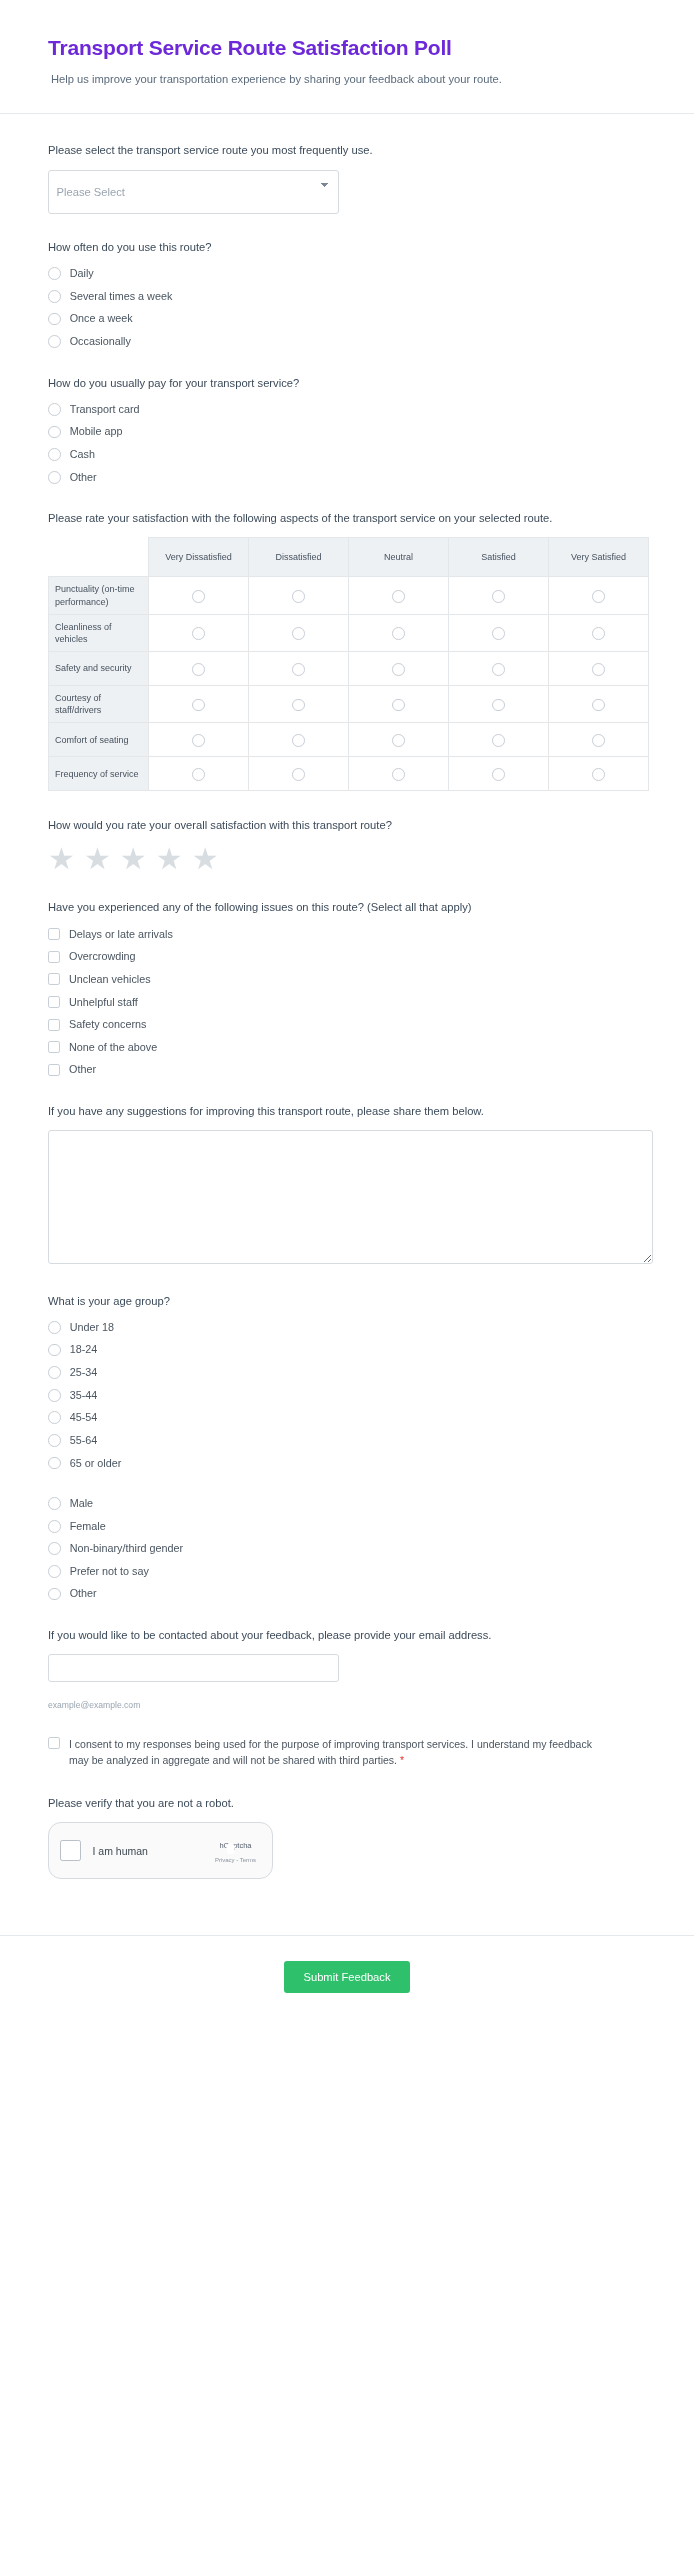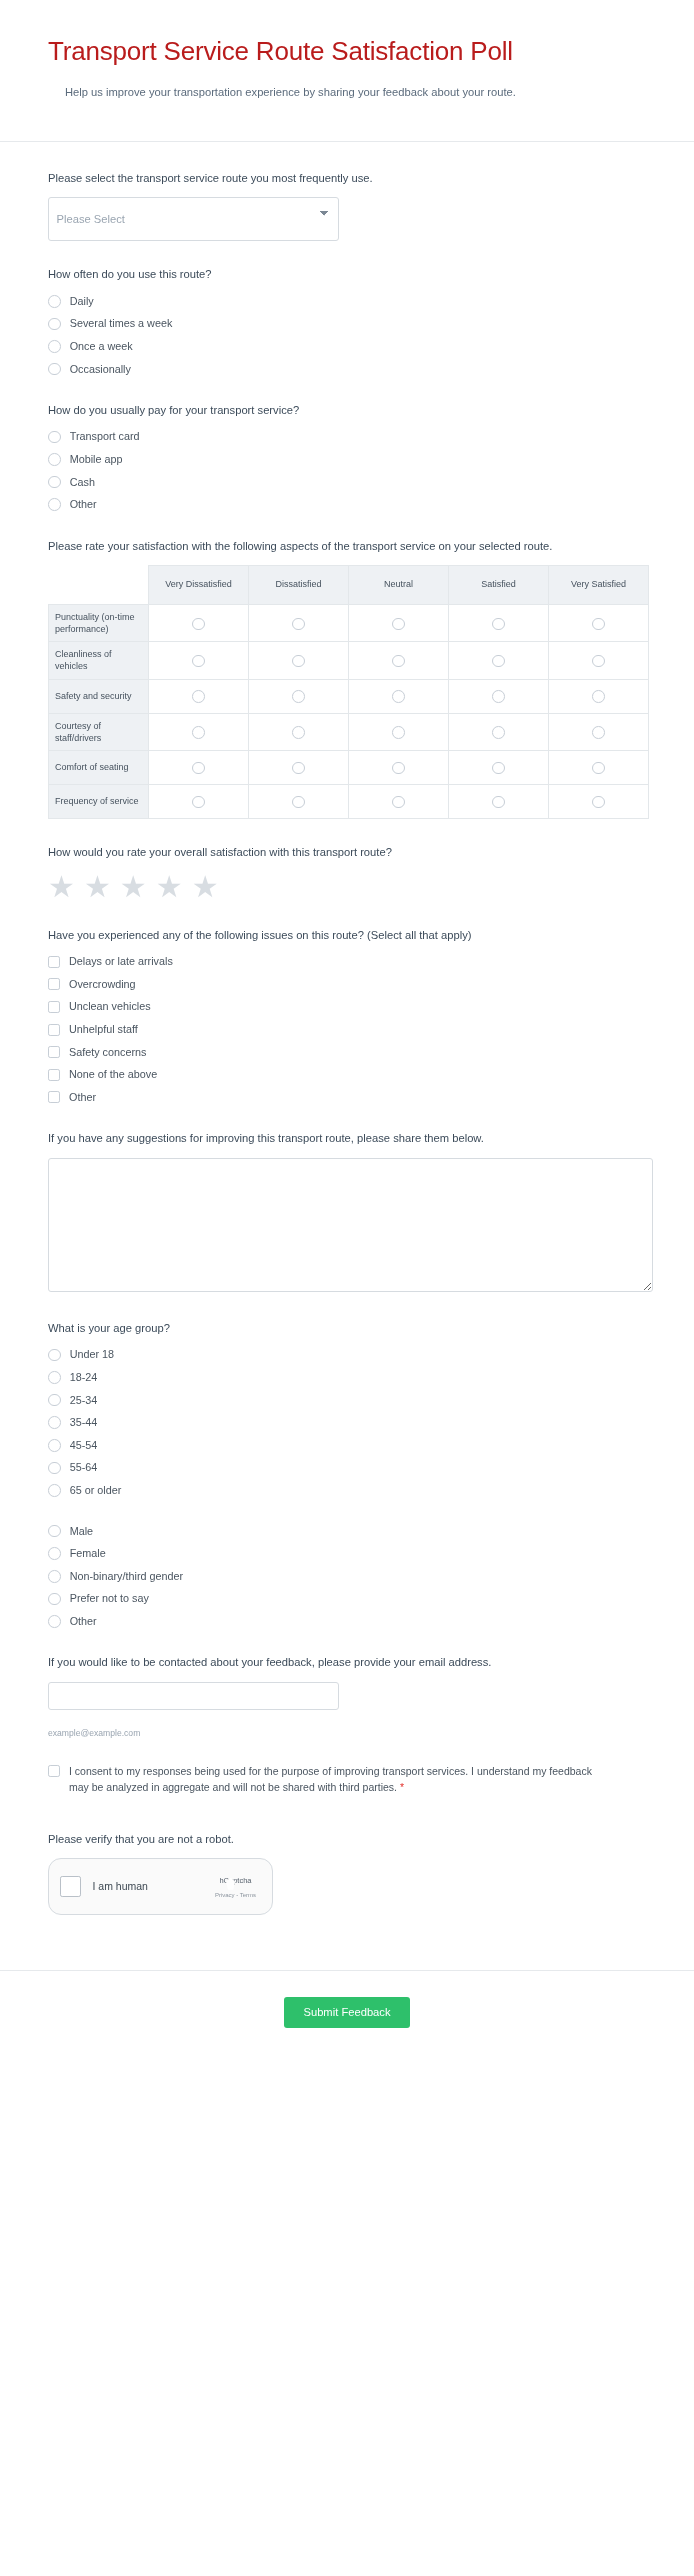--- a/index.html
+++ b/index.html
@@ -14,32 +14,32 @@
     width: 694px;
     min-height: 2576px;
     background: #ffffff;
     position: relative;
   }
   .header {
     padding: 36px 48px 22.4px 48px;
     border-bottom: 0.7px solid #e6e9ec;
   }
   .title {
-    font-size: 26px;
-    font-weight: normal;
-    color: #b91c1c;
+    font-size: 21px;
+    font-weight: bold;
+    color: #6d28d9;
     margin: 0 0 10.5px 0;
     letter-spacing: -0.2px;
   }
   .subtitle {
     font-size: 11.2px;
     color: #5b6b7c;
     line-height: 1.55;
     max-width: 463px;
-    margin: 17px;
+    margin: 3px;
   }
   .form-body {
     padding: 28px 48px 15px 48px;
   }
   .field {
     margin-bottom: 25.4px;
   }
   .q-label {
     font-size: 11.2px;
     color: #3b4a59;
@@ -167,21 +167,21 @@
   }
   .help-text {
     font-size: 8.6px;
     color: #9aa5b1;
     margin-top: 18px;
   }
   .consent {
     display: flex;
     align-items: flex-start;
     margin-top: 19.4px;
-    margin-bottom: 35px;
+    margin-bottom: 27px;
   }
   .consent .checkbox { margin-top: 1.5px; }
   .consent-text {
     font-size: 10.5px;
     color: #4a5560;
     line-height: 1.55;
     max-width: 538px;
   }
   .req-star {
     color: #e3342f;

